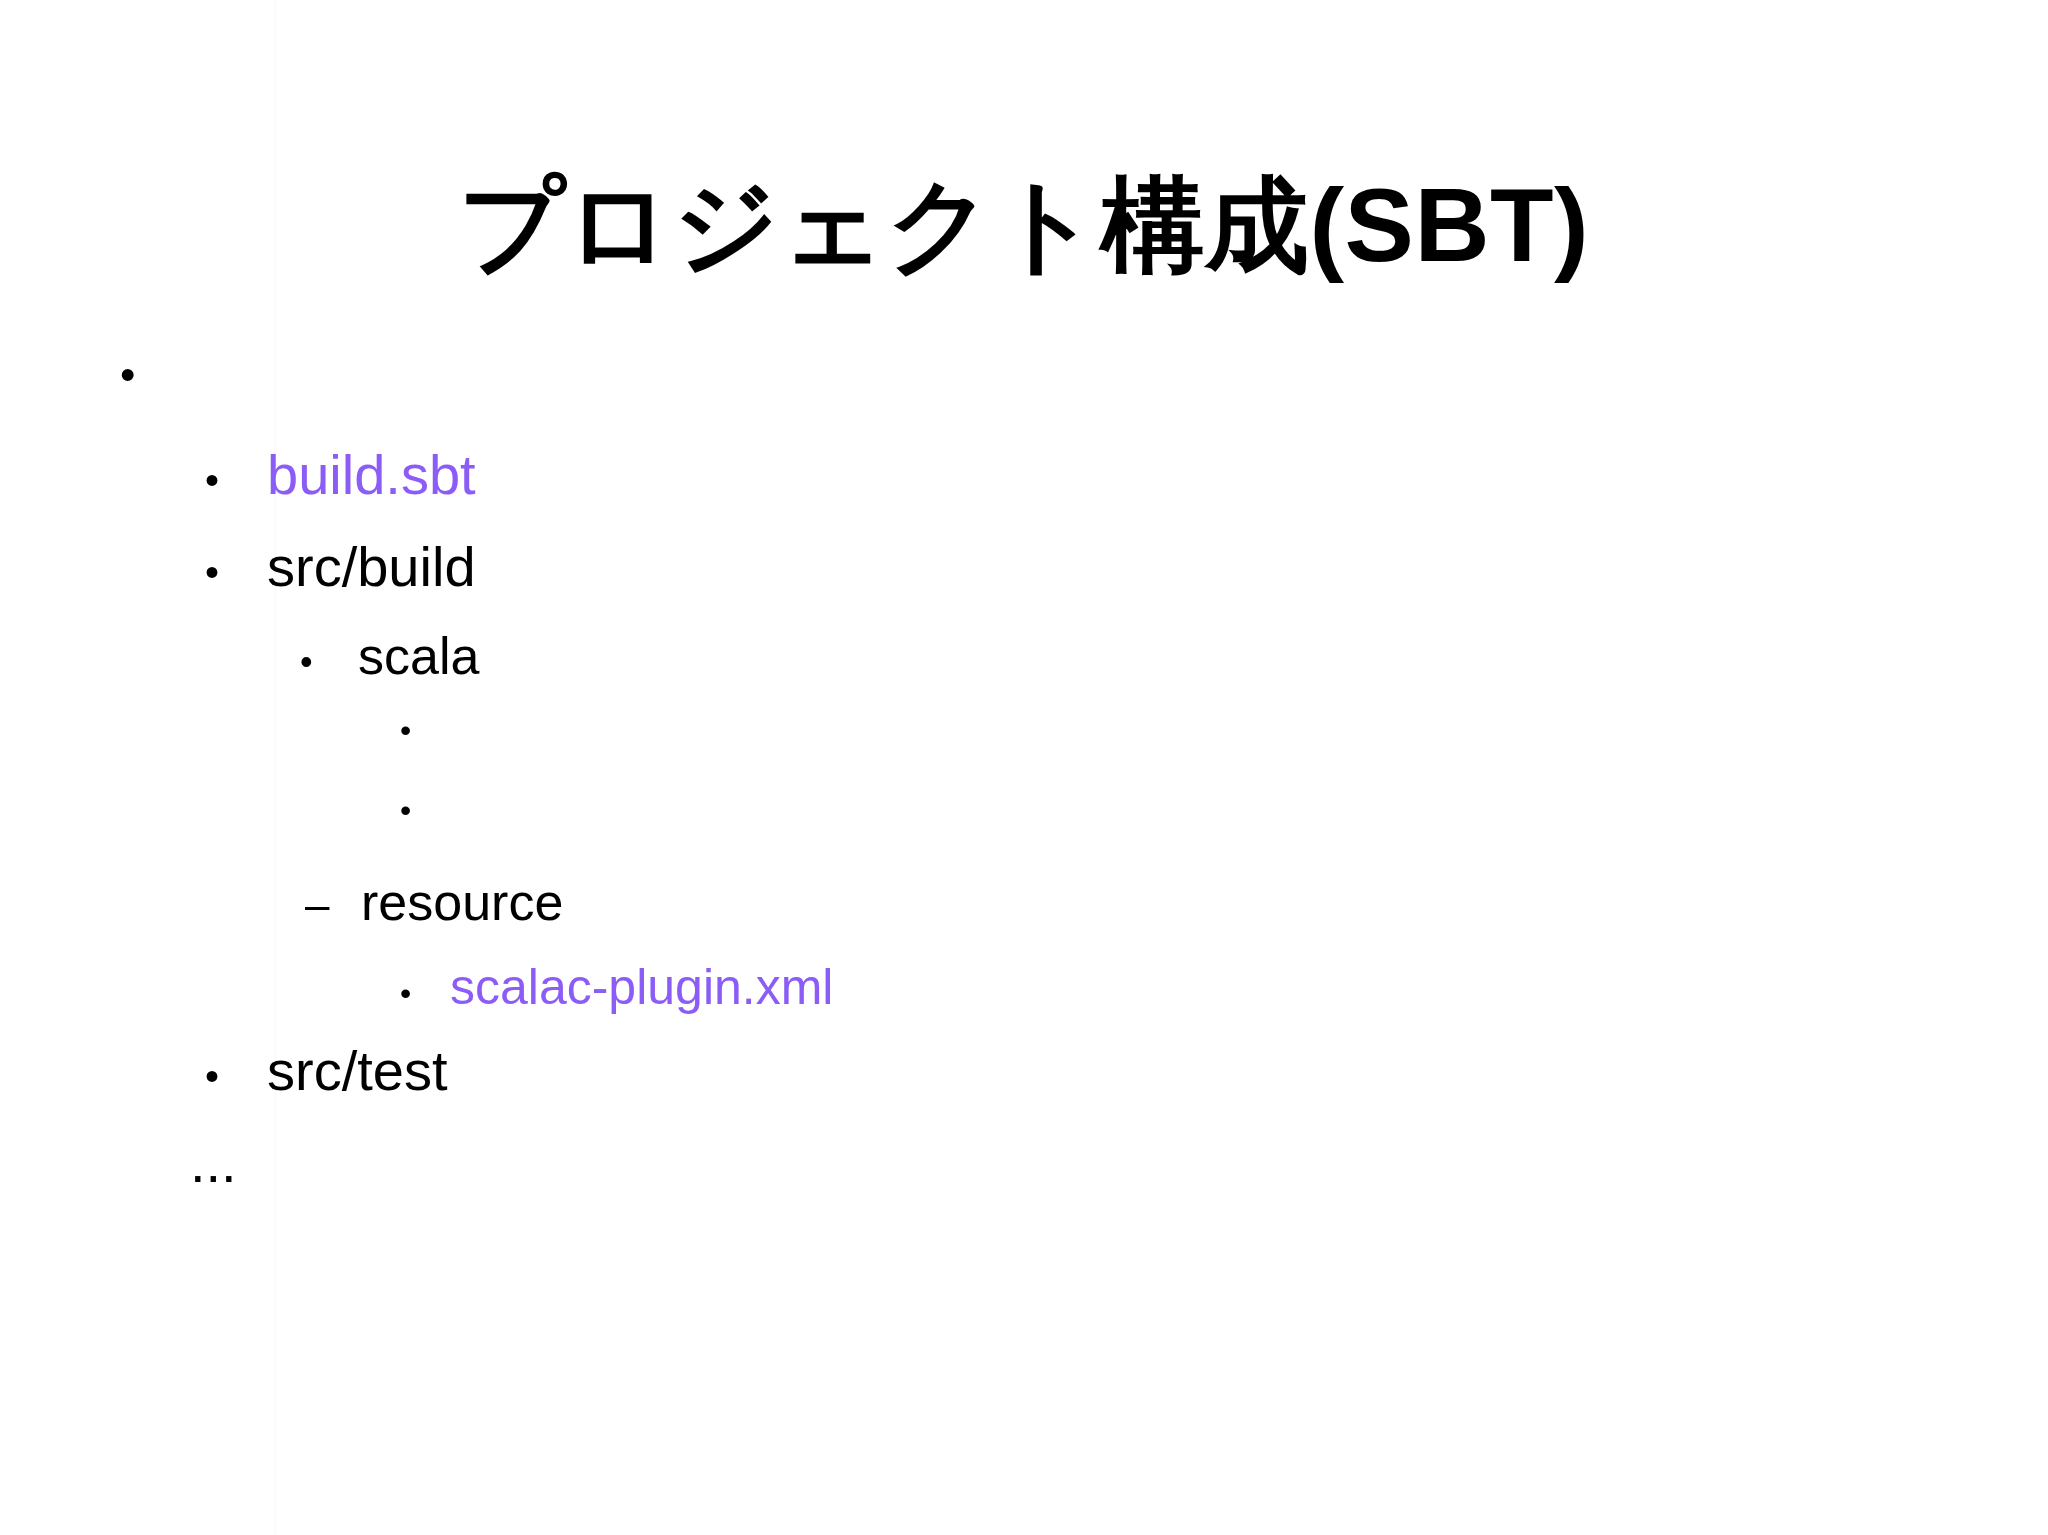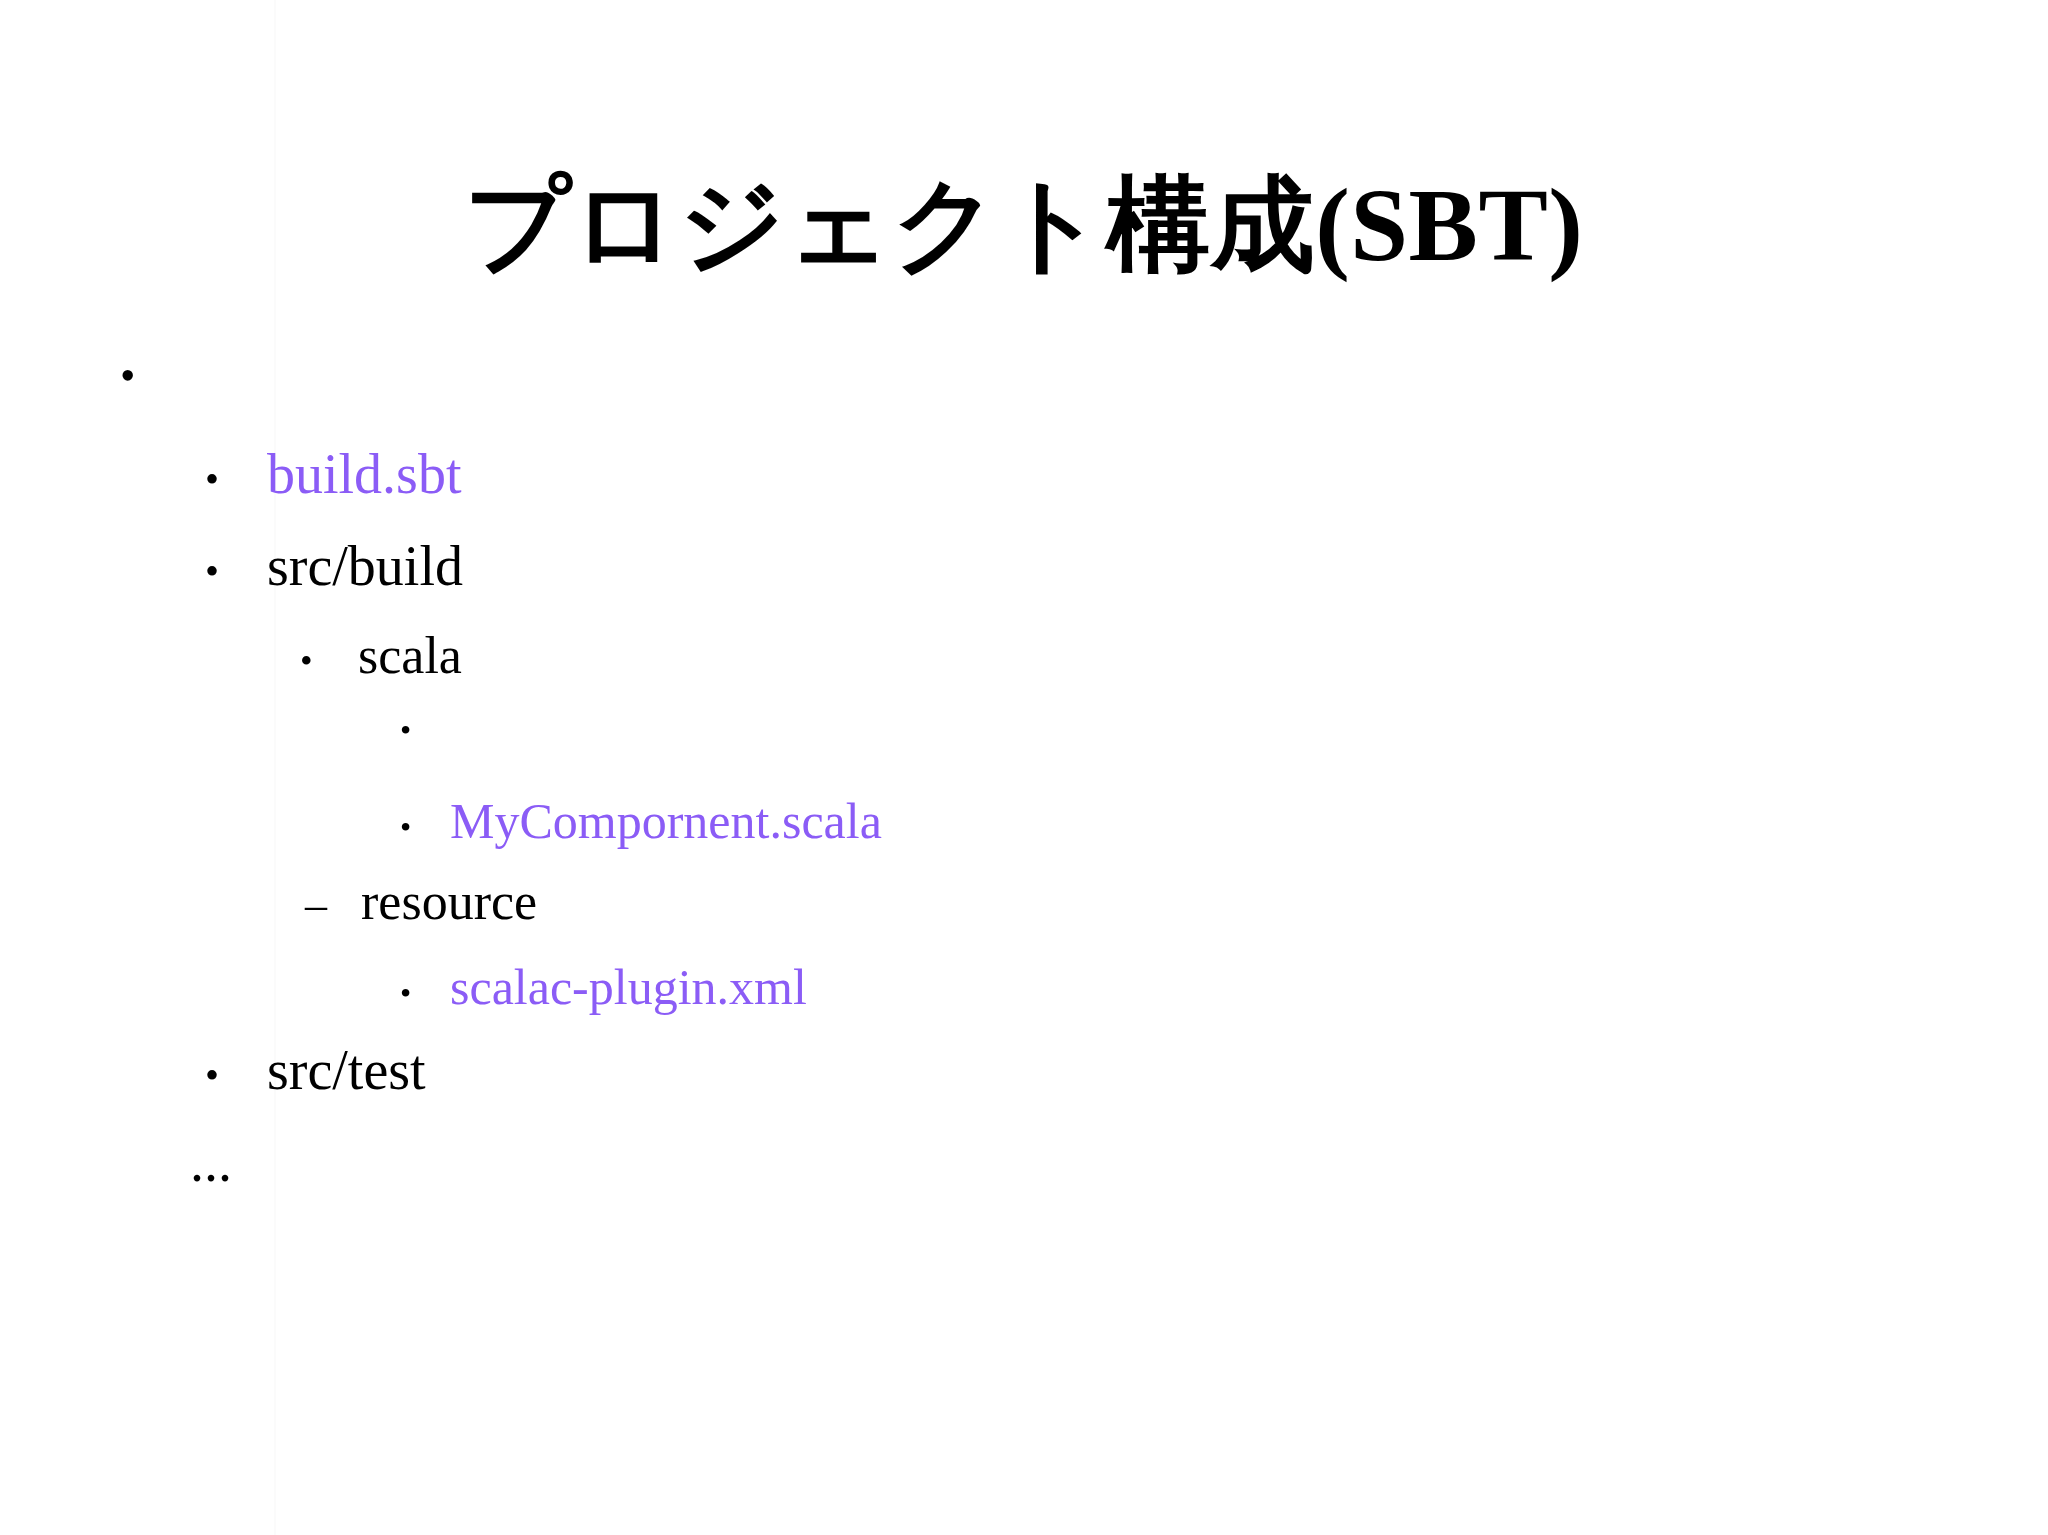--- a/index.html
+++ b/index.html
@@ -7,21 +7,21 @@
     margin: 0;
     padding: 0;
     background: #ffffff;
   }
   #slide {
     position: relative;
     width: 2048px;
     height: 1535px;
     background: #ffffff;
     overflow: hidden;
-    font-family: Liberation Serif, serif;
+    font-family: Liberation Sans, sans-serif;
     color: #000000;
   }
 
   
   #guide-line {
     position: absolute;
     left: 274px;
     top: 0;
     width: 2px;
     height: 1535px;
@@ -114,21 +114,20 @@
       <span class="bullet">•</span>
       <span class="label black">scala</span>
     </div>
 
     <div class="row lvl4">
       <span class="bullet">•</span>
     </div>
 
     <div class="row lvl4">
       <span class="bullet">•</span>
-      <span class="label red">MyCompornent.scala</span>
     </div>
 
     <div class="row dash-row">
       <span class="bullet">–</span>
       <span class="label black">resource</span>
     </div>
 
     <div class="row lvl4">
       <span class="bullet">•</span>
       <span class="label red">scalac-plugin.xml</span>

